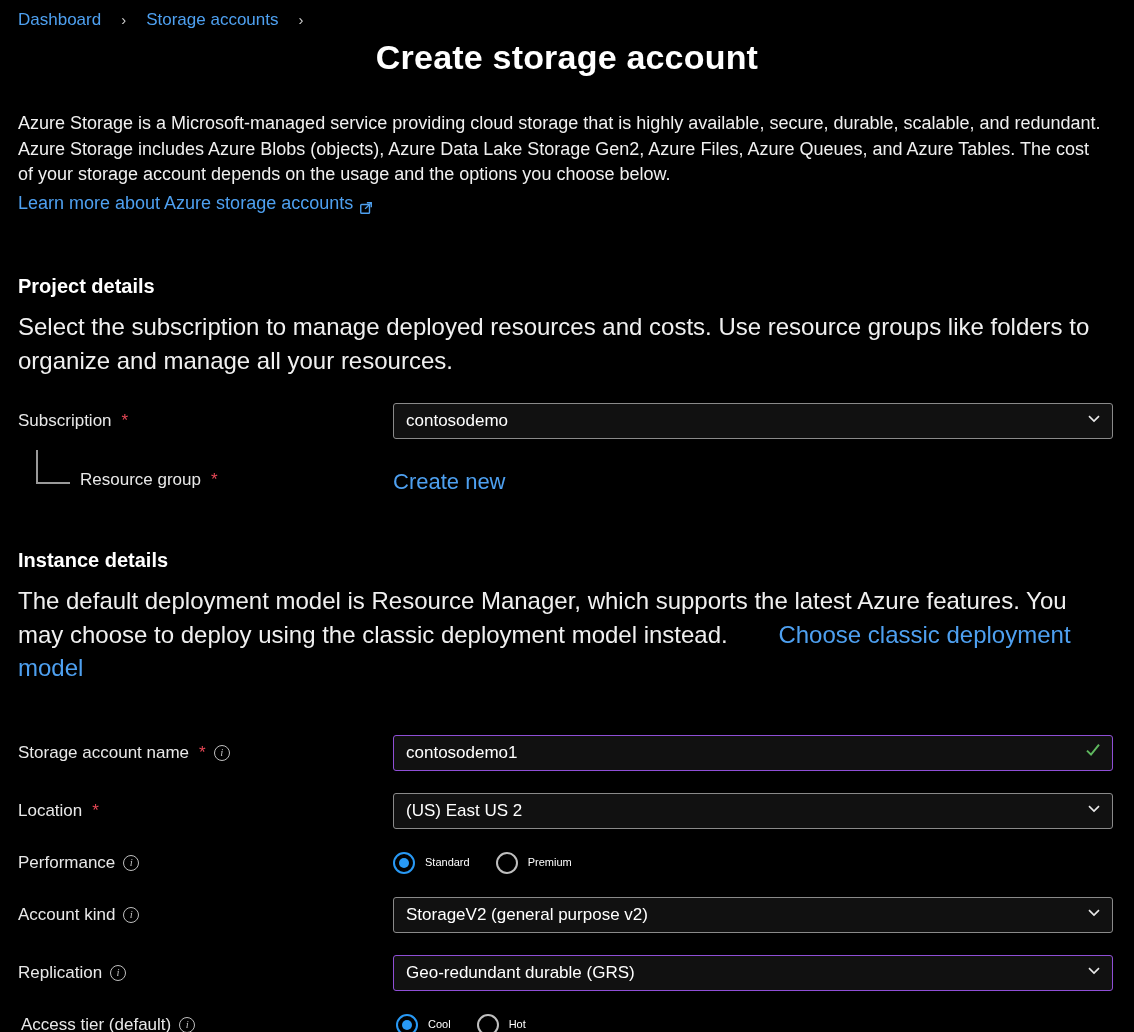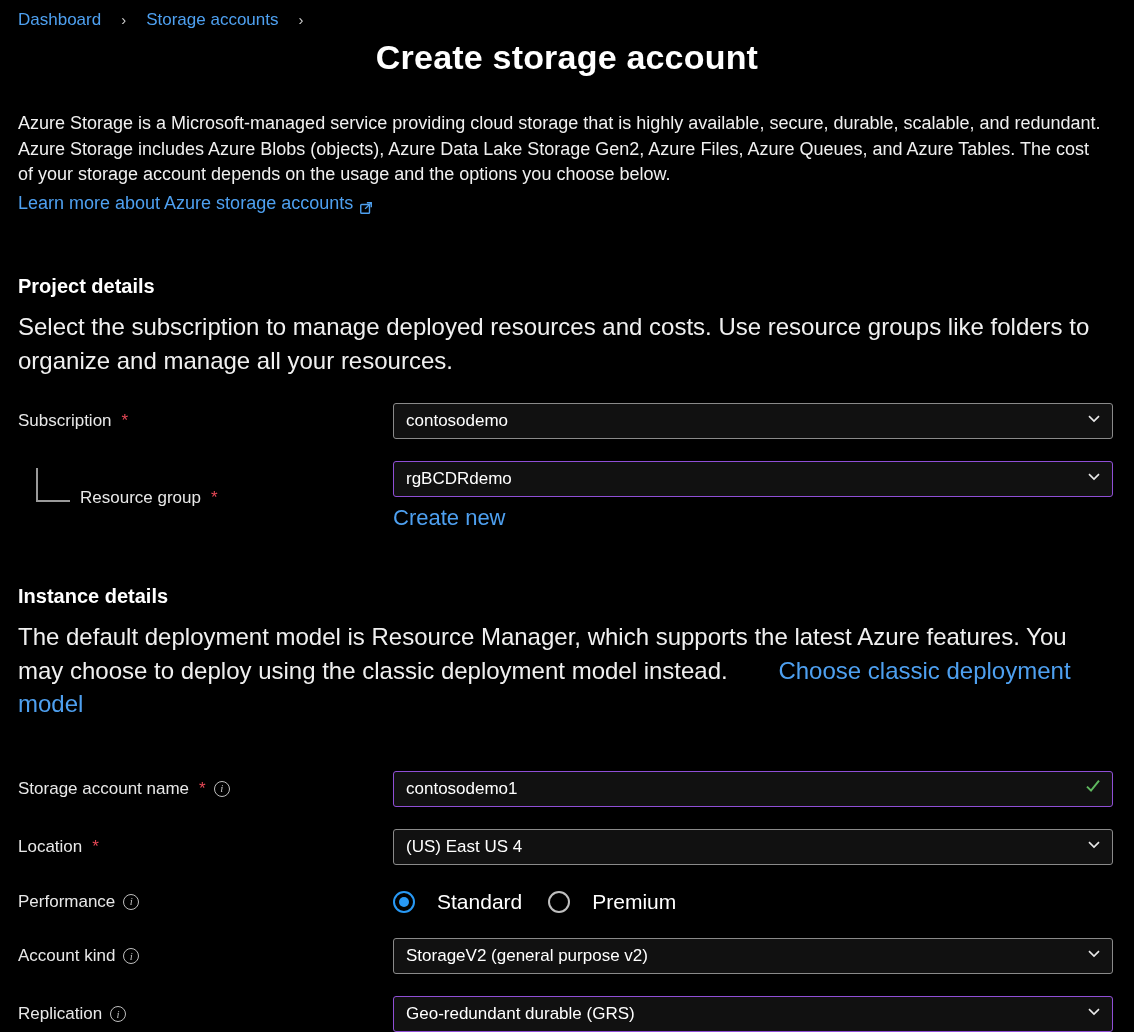--- a/index.html
+++ b/index.html
@@ -48,21 +48,21 @@
     position: absolute; right: 10px; top: 50%; transform: translateY(-50%);
     pointer-events: none;
   }
   .check-icon {
     position: absolute; right: 10px; top: 50%; transform: translateY(-50%);
     color: #5fb85f;
   }
   .create-new { font-size: 22px; margin-top: 6px; display: inline-block; }
   .radio-group { display: flex; align-items: center; gap: 26px; }
   .radio {
-    display: inline-flex; align-items: center; gap: 22px; cursor: pointer; font-size: 21px;
+    display: inline-flex; align-items: center; gap: 10px; cursor: pointer; font-size: 11px;
   }
   .radio-outer {
     width: 22px; height: 22px; border: 2px solid #bfbfbf; border-radius: 50%;
     display: inline-flex; align-items: center; justify-content: center;
   }
   .radio-outer.checked { border-color: #2899f5; }
   .radio-inner {
     width: 10px; height: 10px; border-radius: 50%; background: #2899f5;
   }
   .spacer-lg { height: 24px; }
@@ -117,28 +117,20 @@
   </div>
 </div>
 
 <div class="row tight" style="margin-bottom:2px;">
   <div class="label-col indented">
     <span class="tree-line"></span>
     <span>Resource group</span>
       <span class="req">*</span>
   </div>
   <div class="control-col">
-    <div class="select purple">
-      <span>rgBCDRdemo</span>
-      <span class="chevron">
-        <svg width="16" height="16" viewBox="0 0 16 16" fill="none" stroke="#e8e8e8" stroke-width="1.6">
-            <path d="M3 6 l5 5 l5 -5"></path>
-          </svg>
-      </span>
-    </div>
     <a class="link create-new">Create new</a>
   </div>
 </div>
 
 <div class="spacer-lg"></div>
 
 
 <h2 class="section-title">Instance details</h2>
 <p class="section-desc">
   <span>The default deployment model is Resource Manager, which supports the latest Azure features. You may choose to deploy using the classic deployment model instead.  </span><a class="inline-link">Choose classic deployment model</a>
@@ -166,21 +158,21 @@
 </div>
 
 
 <div class="row">
   <div class="label-col">
     <span>Location</span>
       <span class="req">*</span>
   </div>
   <div class="control-col">
     <div class="select">
-      <span>(US) East US 4</span>
+      <span>(US) East US 2</span>
       <span class="chevron">
         <svg width="16" height="16" viewBox="0 0 16 16" fill="none" stroke="#e8e8e8" stroke-width="1.6">
             <path d="M3 6 l5 5 l5 -5"></path>
           </svg>
       </span>
     </div>
   </div>
 </div>
 
 

